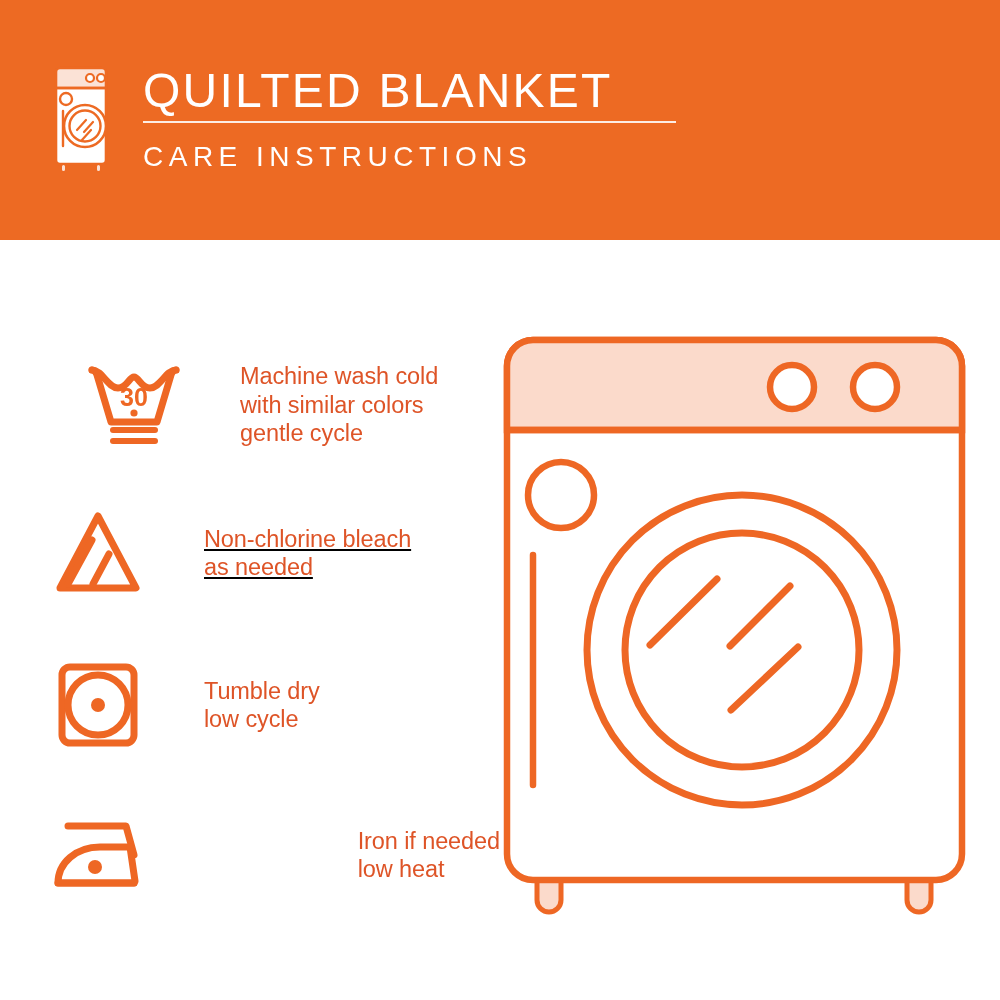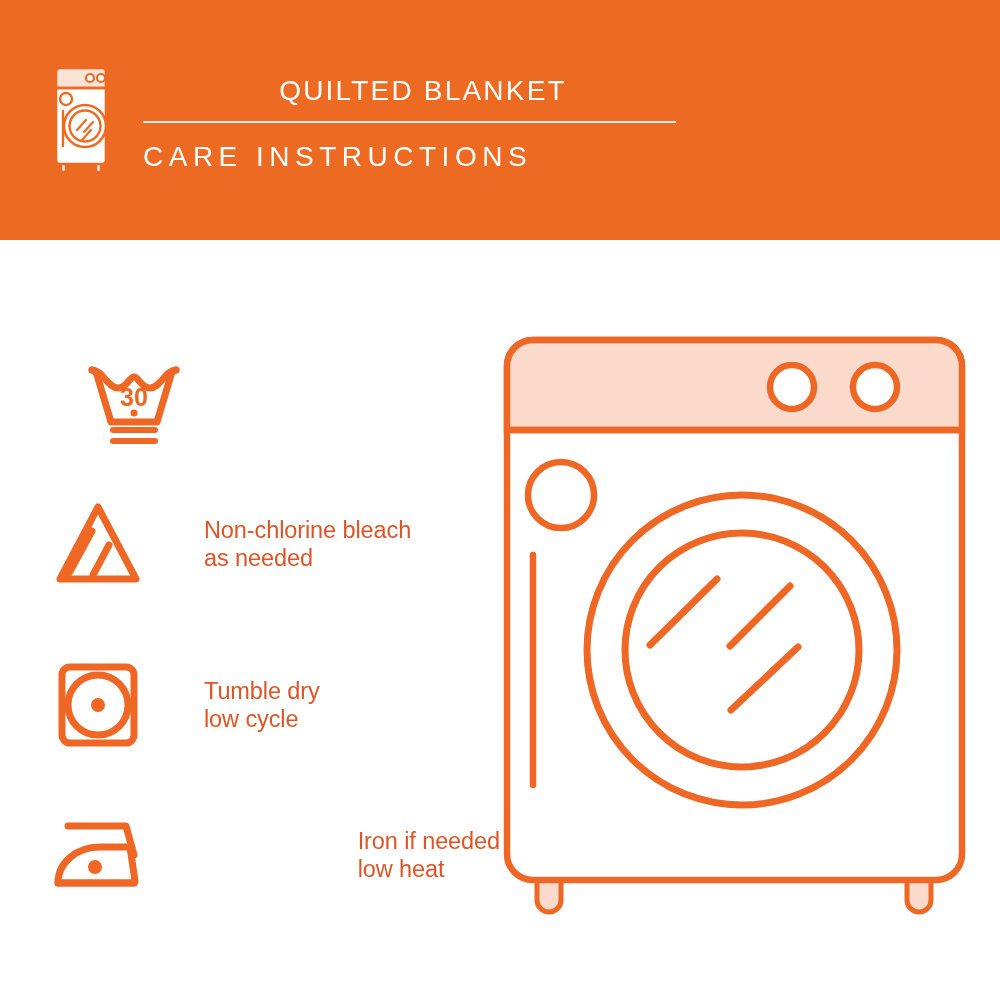--- a/index.html
+++ b/index.html
@@ -37,27 +37,26 @@
     height: 108px;
   }
   .header-titles {
     position: absolute;
     left: 143px;
     top: 68px;
     width: 560px;
   }
   .title-line1 {
     color: #ffffff;
-    font-size: 28px;
+    font-size: 48px;
     line-height: 46px;
     letter-spacing: 2.2px;
     font-weight: 300;
     white-space: nowrap;
     font-family: "Liberation Sans", sans-serif;
-    text-align: center;
   }
   .title-divider {
     margin-top: 7px;
     width: 533px;
     height: 2px;
     background: rgba(255,255,255,0.88);
   }
   .title-line2 {
     margin-top: 9px;
     color: #ffffff;
@@ -79,21 +78,21 @@
   }
   .instr-row {
     position: absolute;
     left: 0;
     width: 500px;
     height: 120px;
     display: flex;
     align-items: center;
   }
   .instr-row.r0 { top: 105px; padding-left: 36px; }
-  .instr-row.r1 { top: 244px; }
+  .instr-row.r1 { top: 253px; text-decoration: underline; }
   .instr-row.r2 { top: 405px; }
   .instr-row.r3 { top: 555px; justify-content: space-between; }
 
   .instr-icon {
     width: 100px;
     min-width: 100px;
     height: 100px;
     margin-left: 48px;
     display: flex;
     align-items: center;
@@ -170,20 +169,23 @@
           <path d="M8 8 C18 8 24 26 34 26 C43 26 45 15 50 15 C55 15 57 26 66 26 C76 26 82 8 92 8" fill="none" stroke="#EE6724" stroke-width="7" stroke-linecap="round" stroke-linejoin="round"></path>
 
           <text x="50" y="44" text-anchor="middle" font-family="Liberation Sans, sans-serif" font-size="25" font-weight="bold" fill="#EE6724">30</text>
 
           <circle cx="50" cy="51" r="3.6" fill="#EE6724"></circle>
 
           <rect x="26" y="65" width="48" height="6" rx="3" fill="#EE6724"></rect>
           <rect x="26" y="76" width="48" height="6" rx="3" fill="#EE6724"></rect>
         </svg>
       </div>
+      <div class="instr-text">Machine wash cold
+with similar colors
+gentle cycle</div>
     </div>
 
     <div class="instr-row r1">
       <div class="instr-icon">
         <svg viewBox="0 0 100 90" width="100" height="90" xmlns="http://www.w3.org/2000/svg">
           <path d="M50 8 L88 80 L12 80 Z" fill="none" stroke="#EE6724" stroke-width="7" stroke-linejoin="round"></path>
           <line x1="44" y1="32" x2="20" y2="76" stroke="#EE6724" stroke-width="7" stroke-linecap="round"></line>
           <line x1="61" y1="46" x2="45" y2="76" stroke="#EE6724" stroke-width="7" stroke-linecap="round"></line>
         </svg>
       </div>

